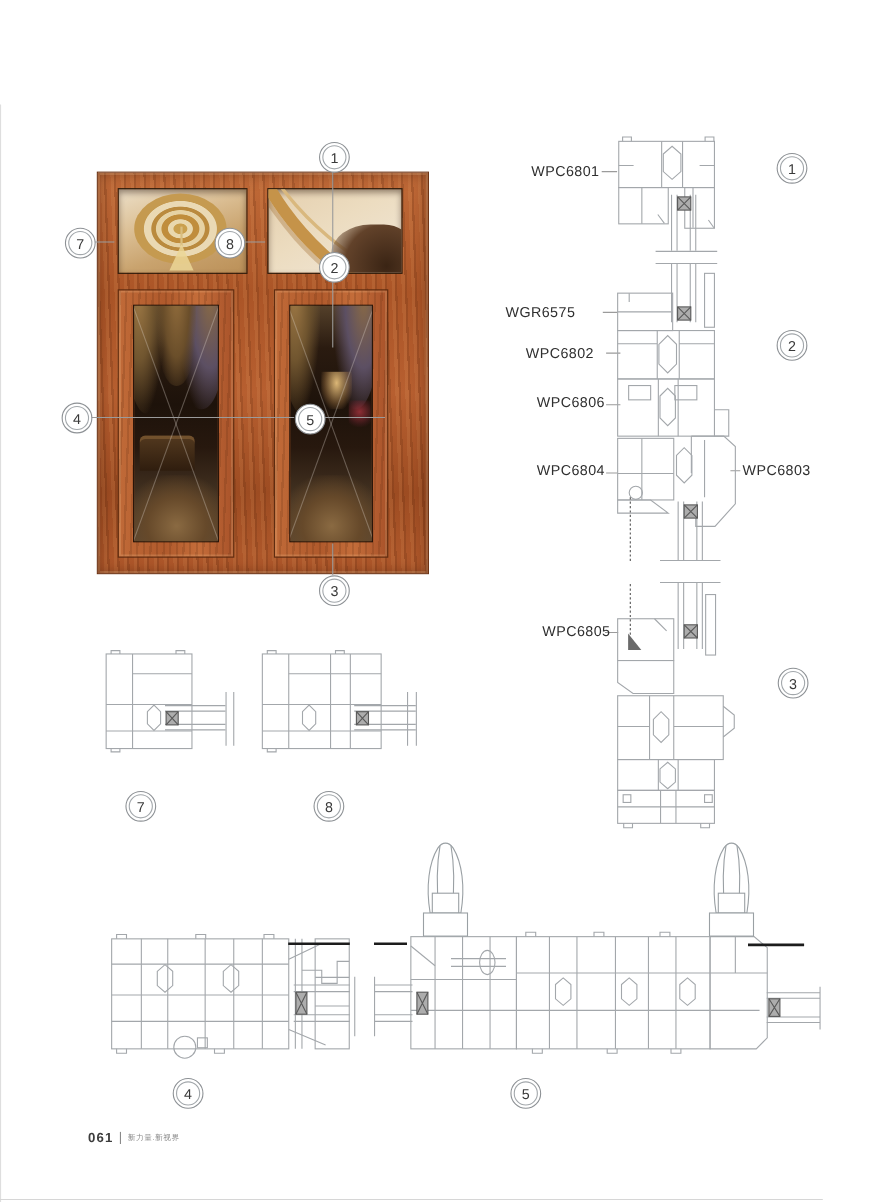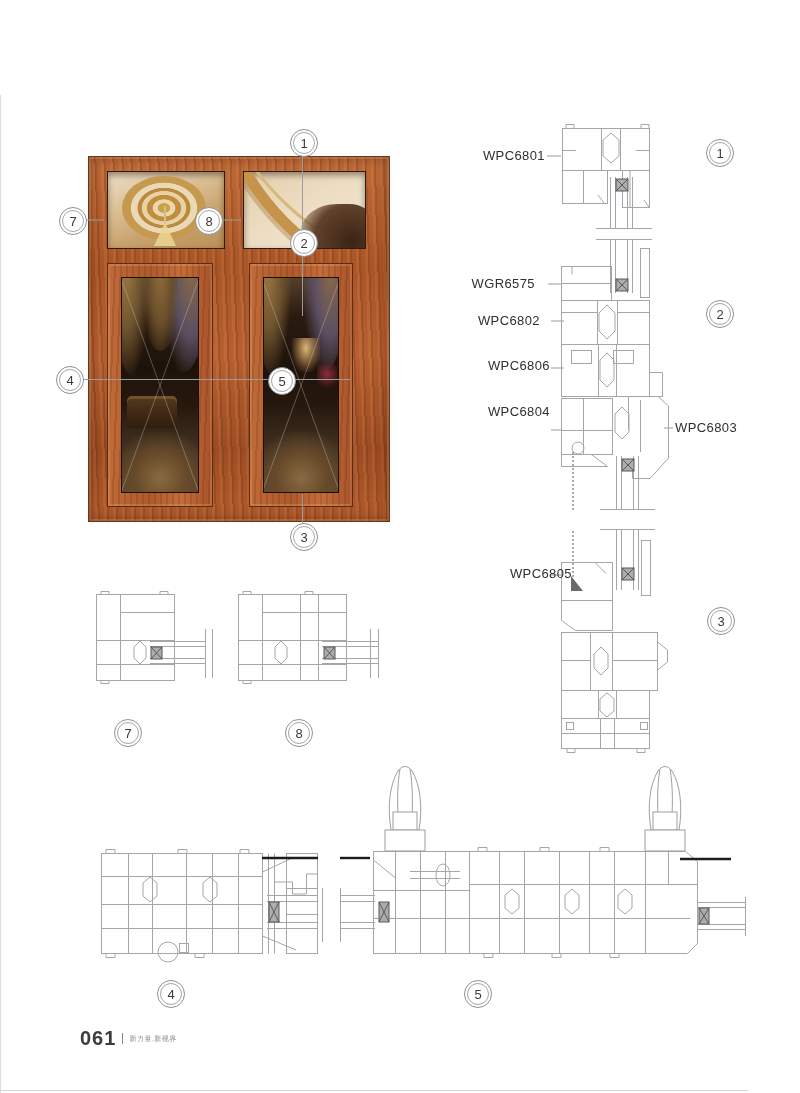--- a/index.html
+++ b/index.html
@@ -62,21 +62,21 @@
       background:radial-gradient(ellipse at 50% 60%, #8a6a42 0%, #66492a 40%, rgba(40,26,14,0) 75%);}
   .lamp{position:absolute;right:24%;top:28%;width:28px;height:34px;
       background:radial-gradient(ellipse at 50% 30%, rgba(240,200,130,.9), rgba(190,140,80,.35) 55%, rgba(0,0,0,0) 78%);}
   .flower{position:absolute;right:2%;top:40%;width:20px;height:26px;
       background:radial-gradient(circle at 50% 40%, rgba(160,50,60,.85), rgba(90,30,40,.35) 60%, transparent 78%);}
   .diag{position:absolute;left:50%;top:50%;width:300px;margin-left:-150px;height:0;
       border-top:1px solid rgba(225,215,205,.33);}
   .d1{transform:rotate(70deg);} .d2{transform:rotate(-70deg);}
   
   .footer{position:absolute;left:80px;top:1027px;display:flex;align-items:center;gap:6px;z-index:6;}
-  .pn{font-weight:bold;font-size:20px;color:#3c3c3c;letter-spacing:1px;}
+  .pn{font-weight:bold;font-size:12px;color:#3c3c3c;letter-spacing:1px;}
   .fdiv{width:1px;height:11px;background:#8a8a8a;}
   .slog{font-size:7px;color:#8a8a8a;letter-spacing:.5px;}
 </style>
 </head>
 <body>
 
 <div id="page">
 
   <div class="photo">
     <div class="pane ptl">
@@ -286,26 +286,26 @@
       <rect x="379" y="902" width="10" height="20"></rect>
         <path d="M379,902 l10,20 M389,902 l-10,20" fill="none"></path>
       <rect x="699" y="908" width="10" height="16"></rect>
         <path d="M699,908 l10,16 M709,908 l-10,16" fill="none"></path>
     </g>
     <use href="#crank" x="405"></use>
     <use href="#crank" x="665"></use>
   </svg>
 
   <div class="plabel r" style="left:461px;top:148px">WPC6801</div>
-  <div class="plabel r" style="left:451px;top:276px">WGR6575</div>
+  <div class="plabel r" style="left:439px;top:276px">WGR6575</div>
   <div class="plabel r" style="left:456px;top:313px">WPC6802</div>
   <div class="plabel r" style="left:466px;top:358px">WPC6806</div>
-  <div class="plabel r" style="left:466px;top:404px">WPC6804</div>
+  <div class="plabel r" style="left:466px;top:420px">WPC6804</div>
   <div class="plabel" style="left:675px;top:420px">WPC6803</div>
-  <div class="plabel r" style="left:488px;top:566px">WPC6805</div>
+  <div class="plabel r" style="left:471px;top:566px">WPC6805</div>
 
   <div class="co" style="left:290px;top:129px">
       <span>1</span>
     </div>
   <div class="co" style="left:59px;top:207px">
       <span>7</span>
     </div>
   <div class="co" style="left:195px;top:207px">
       <span>8</span>
     </div>

